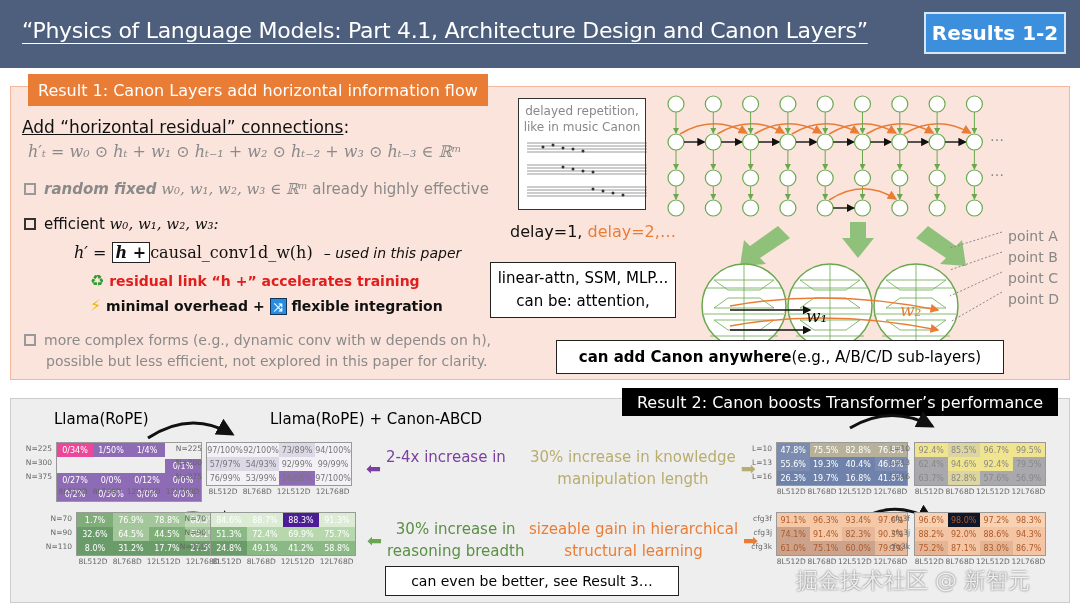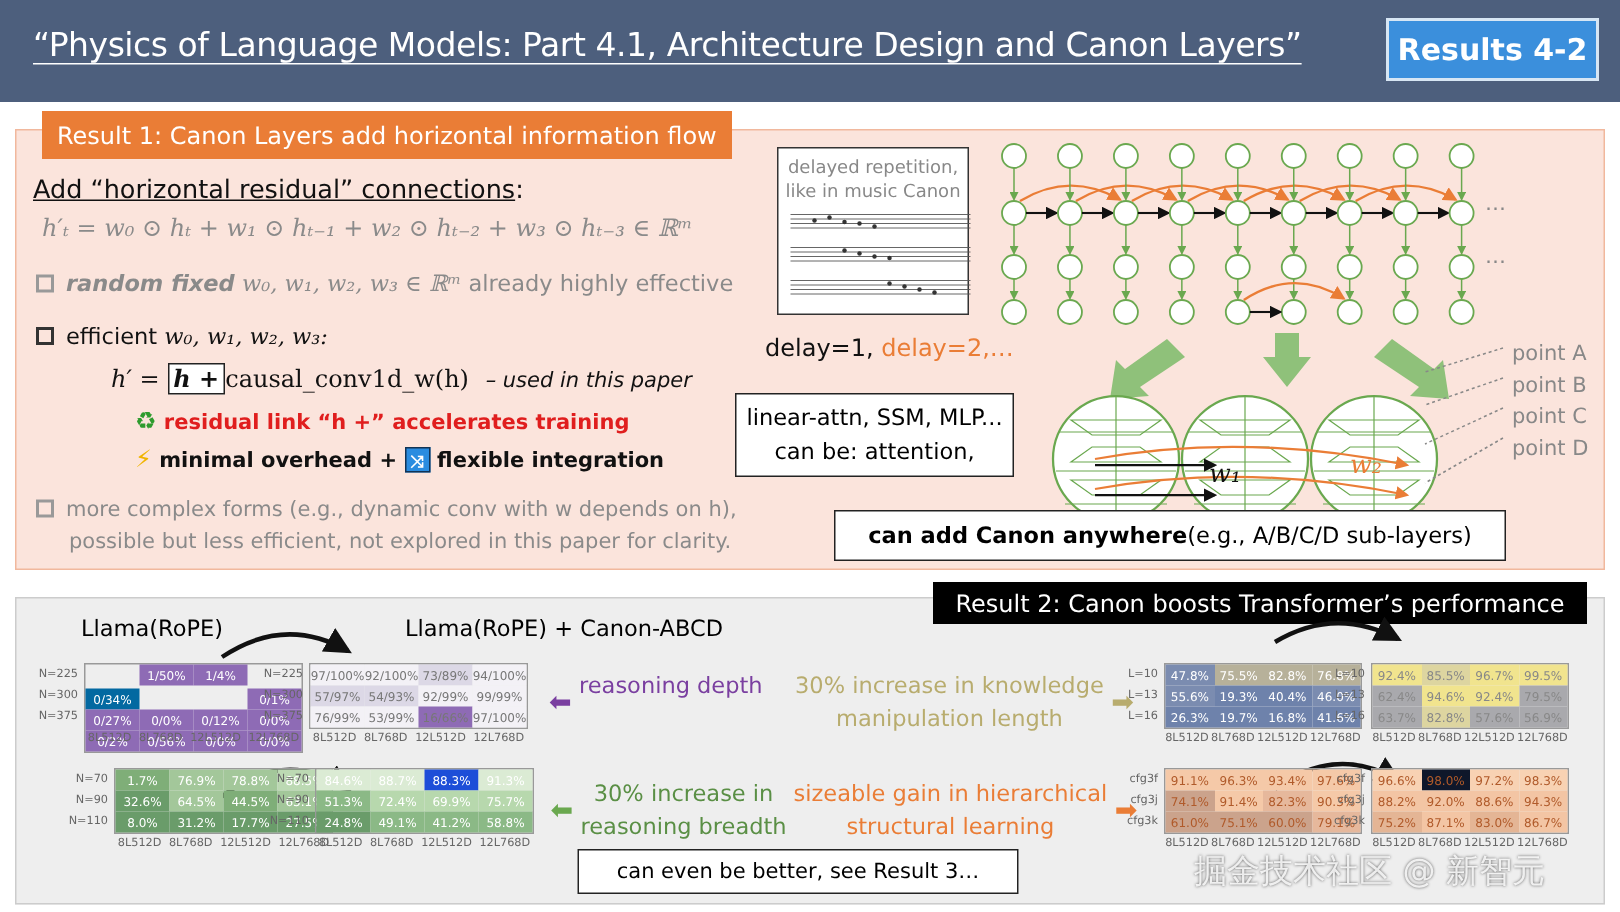--- a/index.html
+++ b/index.html
@@ -21,21 +21,21 @@
 .hm div{display:flex;align-items:center;justify-content:center;height:14px}
 .rl{position:absolute;font-size:7.5px;color:#666;text-align:right;width:40px}
 .cl{position:absolute;font-size:7.5px;color:#666;display:flex;justify-content:space-around}
 .ann{position:absolute;text-align:center;font-size:15px;line-height:22px;white-space:nowrap}
 </style>
 </head>
 <body>
 
 <div class="hdr"></div>
 <div class="title">“Physics of Language Models: Part 4.1, Architecture Design and Canon Layers”</div>
-<div class="badge">Results 4-2</div>
+<div class="badge">Results 1-2</div>
 
 <div class="r1"></div>
 <div class="r1tag">Result 1: Canon Layers add horizontal information flow</div>
 
 <div class="t" style="left:22px;top:117px;font-size:17px;color:#111"><span style="text-decoration:underline">Add “horizontal residual” connections</span><span>:</span></div>
 <div class="t math gray" style="left:28px;top:142px;font-size:16px">h′ₜ = w₀ ⊙ hₜ + w₁ ⊙ hₜ₋₁ + w₂ ⊙ hₜ₋₂ + w₃ ⊙ hₜ₋₃ ∈ ℝᵐ</div>
 
 <div class="t gray" style="left:24px;top:180px;font-size:15px">
 <span class="cb cbg"></span><b><i>random fixed</i></b><span class="math"> w₀, w₁, w₂, w₃ ∈ ℝᵐ</span><span> already highly effective</span></div>
 
@@ -280,21 +280,21 @@
 <g fill="none" stroke="#111" stroke-width="3">
 <path d="M148,40 Q190,12 232,36" marker-end="url(#ak)"></path>
 <path d="M148,133 Q190,100 232,128" marker-end="url(#ak)"></path>
 <path d="M850,30 Q890,6 932,28" marker-end="url(#ak)"></path>
 <path d="M850,128 Q890,98 932,122" marker-end="url(#ak)"></path>
 </g>
 </svg>
 
 <div id="heatmaps">
     <div class="hm" style="left: 56px; top: 442px; width: 146px;">
-      <div style="background: #0369a1; color: rgb(255, 255, 255); margin-top: 16px;">0/34%</div>
+      <div style="background: #ec4899; color: rgb(255, 255, 255);">0/34%</div>
       <div style="background: rgb(142, 107, 181); color: rgb(255, 255, 255);">1/50%</div>
       <div style="background: rgb(142, 107, 181); color: rgb(255, 255, 255);">1/4%</div>
       <div style="background: rgb(142, 107, 181); color: rgb(255, 255, 255); margin-top: 16px;">0/1%</div>
       <div style="background: rgb(142, 107, 181); color: rgb(255, 255, 255);">0/27%</div>
       <div style="background: rgb(142, 107, 181); color: rgb(255, 255, 255);">0/0%</div>
       <div style="background: rgb(142, 107, 181); color: rgb(255, 255, 255);">0/12%</div>
       <div style="background: rgb(142, 107, 181); color: rgb(255, 255, 255);">0/0%</div>
       <div style="background: rgb(142, 107, 181); color: rgb(255, 255, 255);">0/2%</div>
       <div style="background: rgb(142, 107, 181); color: rgb(255, 255, 255);">0/56%</div>
       <div style="background: rgb(142, 107, 181); color: rgb(255, 255, 255);">0/0%</div>
@@ -351,21 +351,21 @@
     <div class="rl" style="left: 32px; top: 542px;">N=110</div>
     <div class="cl" style="left: 76px; top: 557px; width: 146px;">
       <span>8L512D</span>
       <span>8L768D</span>
       <span>12L512D</span>
       <span>12L768D</span>
     </div>
     <div class="hm" style="left: 210px; top: 512px; width: 146px;">
       <div style="background: rgb(219, 235, 212); color: rgb(255, 255, 255);">84.6%</div>
       <div style="background: rgb(219, 235, 212); color: rgb(255, 255, 255);">88.7%</div>
-      <div style="background: #1d4ed8; color: rgb(255, 255, 255);">88.3%</div>
+      <div style="background: #4c1d95; color: rgb(255, 255, 255);">88.3%</div>
       <div style="background: rgb(219, 235, 212); color: rgb(255, 255, 255);">91.3%</div>
       <div style="background: rgb(139, 185, 134); color: rgb(255, 255, 255);">51.3%</div>
       <div style="background: rgb(183, 216, 173); color: rgb(255, 255, 255);">72.4%</div>
       <div style="background: rgb(183, 216, 173); color: rgb(255, 255, 255);">69.9%</div>
       <div style="background: rgb(183, 216, 173); color: rgb(255, 255, 255);">75.7%</div>
       <div style="background: rgb(106, 156, 106); color: rgb(255, 255, 255);">24.8%</div>
       <div style="background: rgb(139, 185, 134); color: rgb(255, 255, 255);">49.1%</div>
       <div style="background: rgb(139, 185, 134); color: rgb(255, 255, 255);">41.2%</div>
       <div style="background: rgb(139, 185, 134); color: rgb(255, 255, 255);">58.8%</div>
     </div>
@@ -467,21 +467,21 @@
     <div class="cl" style="left: 914px; top: 557px; width: 132px;">
       <span>8L512D</span>
       <span>8L768D</span>
       <span>12L512D</span>
       <span>12L768D</span>
     </div>
   </div>
 
 <div class="ann" style="left:386px;top:446px">
 <span style="position:absolute;left:-20px;top:12px;color:#7a3fa0;font-size:18px">⬅</span>
-<div style="color:#7a3fa0">reasoning depth</div>
+<div style="color:#7a3fa0">2-4x increase in</div>
   </div>
 
 <div class="ann" style="left:530px;top:446px">
 <div style="color:#b8ac6e">30% increase in knowledge</div>
 <div style="color:#b8ac6e">manipulation length</div>
 <span style="position:absolute;right:-20px;top:12px;color:#b8ac6e;font-size:18px">➡</span>
   </div>
 
 <div class="ann" style="left:387px;top:518px">
 <span style="position:absolute;left:-20px;top:12px;color:#6aa84f;font-size:18px">⬅</span>

